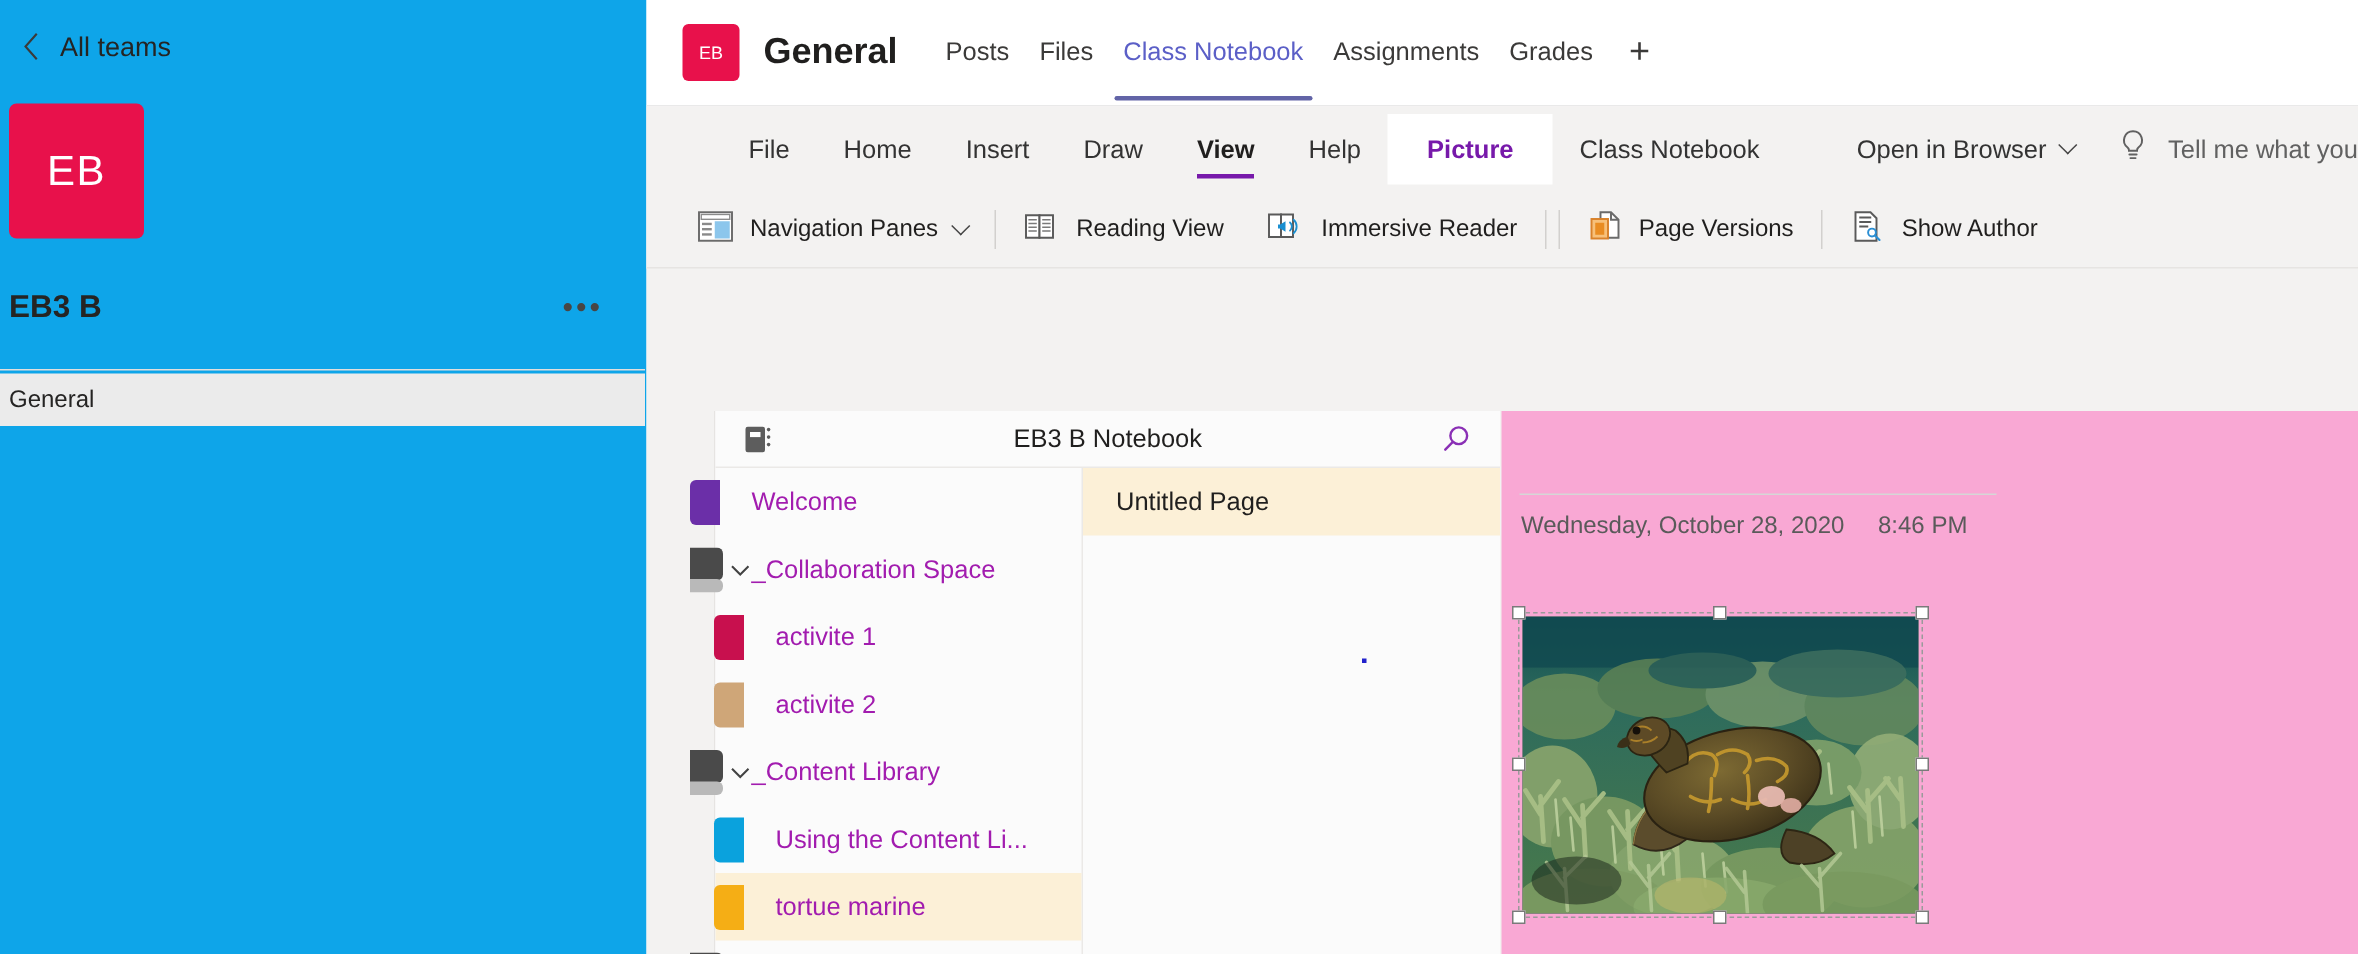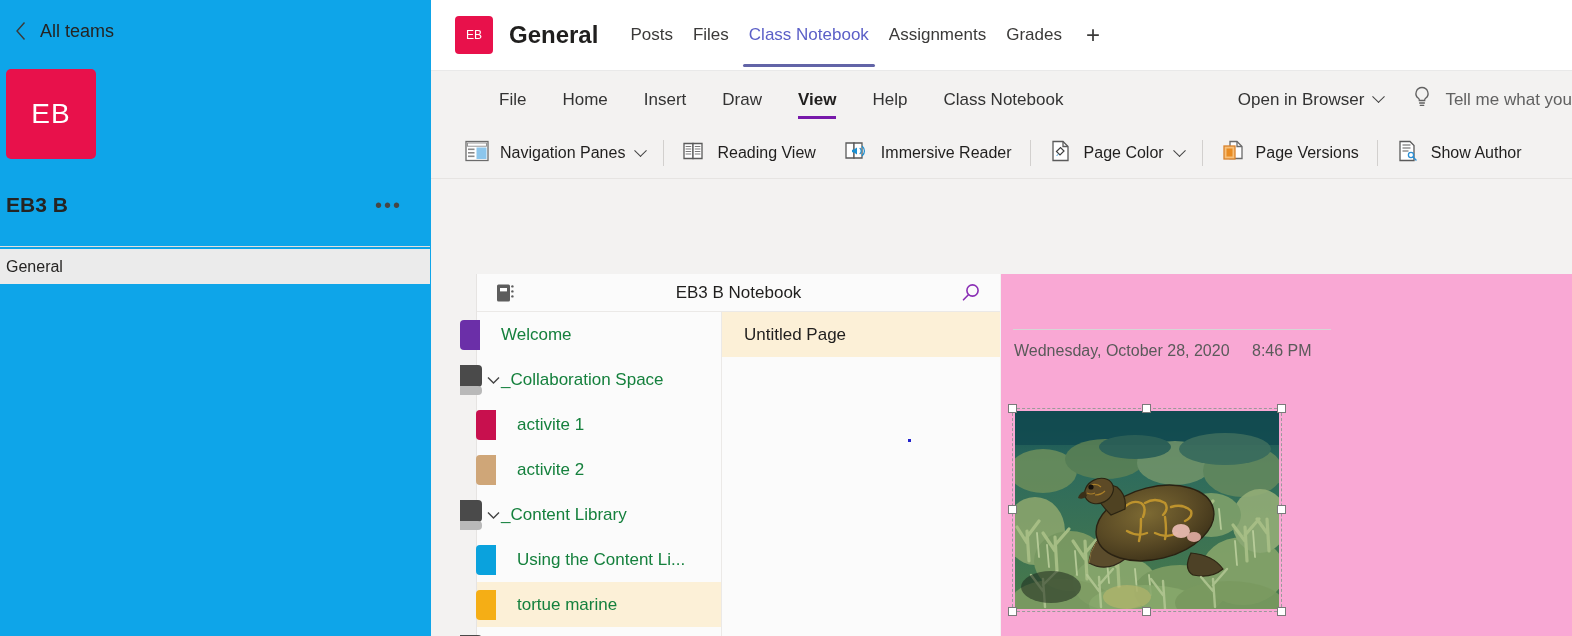--- a/index.html
+++ b/index.html
@@ -210,21 +210,21 @@
   .sections {
     width: 245px; height: 395px;
     background: #fbfbfb;
     border-right: 1px solid #ebe9e7;
     position: relative;
   }
   .sec {
     position: relative;
     height: 45px;
     display: flex; align-items: center;
-    font-size: 17px; color: #15803d;
+    font-size: 17px; color: #a21caf;
   }
   .sec.selected { background: #fcf0d7; }
   .sec .tab-color {
     position: absolute; left: -17px; top: 8px;
     width: 20px; height: 30px;
     border-radius: 4px 0 0 4px;
   }
   .sec .grp-icon {
     position: absolute; left: -17px; top: 8px;
     width: 22px; height: 30px;
@@ -346,20 +346,21 @@
 
     <div class="onenote-wrap">
 
       <div class="ribbon-tabs">
         <div class="rtab">File</div>
         <div class="rtab">Home</div>
         <div class="rtab">Insert</div>
         <div class="rtab">Draw</div>
         <div class="rtab sel">View</div>
         <div class="rtab">Help</div>
+        <div class="rtab ctx">Picture</div>
         <div class="rtab">Class Notebook</div>
 
         <div class="ribbon-right">
           <div class="oib">
             <span>Open in Browser</span>
             <span class="chev-dn"></span>
           </div>
           <div class="tellme">
             <span>
               <svg width="18" height="22" viewBox="0 0 18 22" aria-hidden="true">
@@ -410,32 +411,20 @@
               <path d="M10 3h8v15h-8z" fill="#ffffff" stroke="#5a5a5a" stroke-width="1.3"></path>
               <path d="M13 7.5v7l-3.5-2.2H8v-2.6h1.5z" fill="#1a8fd1"></path>
               <path d="M16 8.3a3.6 3.6 0 0 1 0 5.4M18.4 6.5a6 6 0 0 1 0 9" fill="none" stroke="#1a8fd1" stroke-width="1.2" stroke-linecap="round"></path>
             </svg>
           </span>
           <span>Immersive Reader</span>
         </div>
 
         <div class="cmd-sep"></div>
 
-        <div class="cmd">
-          <span>
-            <svg width="24" height="24" viewBox="0 0 24 24" aria-hidden="true">
-              <path d="M4 2.5h10l5 5v14H4z" fill="#ffffff" stroke="#5a5a5a" stroke-width="1.3"></path>
-              <path d="M14 2.5v5h5" fill="none" stroke="#5a5a5a" stroke-width="1.3"></path>
-              <path d="M7.5 12.5l4-4 3.5 3.5-4 4z" fill="#ffffff" stroke="#3f3f3f" stroke-width="1.2"></path>
-              <path d="M7 17c1.8 0 2.6-1.3 2.6-2.4L7 17z" fill="#2b8fd4"></path>
-            </svg>
-          </span>
-          <span>Page Color</span>
-          <span class="chev-dn"></span>
-        </div>
 
         <div class="cmd-sep"></div>
 
         <div class="cmd">
           <span>
             <svg width="24" height="24" viewBox="0 0 24 24" aria-hidden="true">
               <path d="M9 2.5h7l5 5v12H9z" fill="#ffffff" stroke="#6b6b6b" stroke-width="1.3"></path>
               <path d="M16 2.5v5h5" fill="none" stroke="#6b6b6b" stroke-width="1.3"></path>
               <rect x="3" y="7" width="11" height="13" fill="#f7c07a" stroke="#d9822b" stroke-width="1.3"></rect>
               <rect x="5.5" y="9.5" width="6" height="8" fill="#e98c22"></rect>

